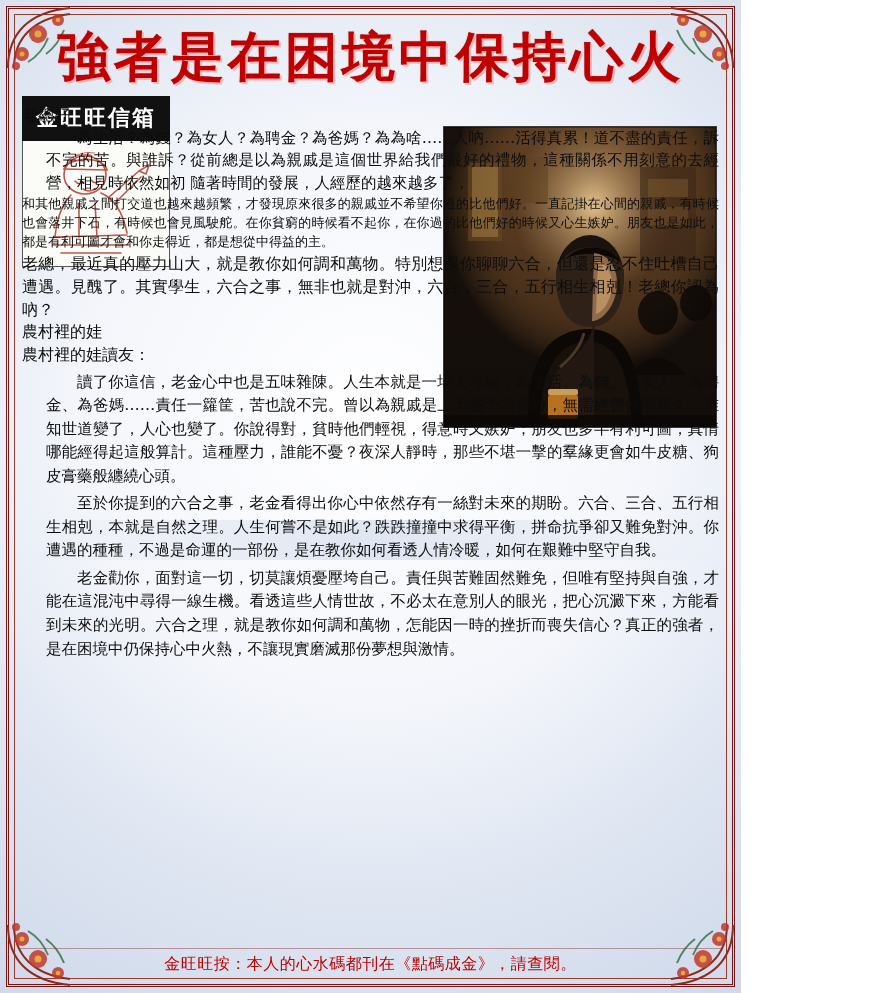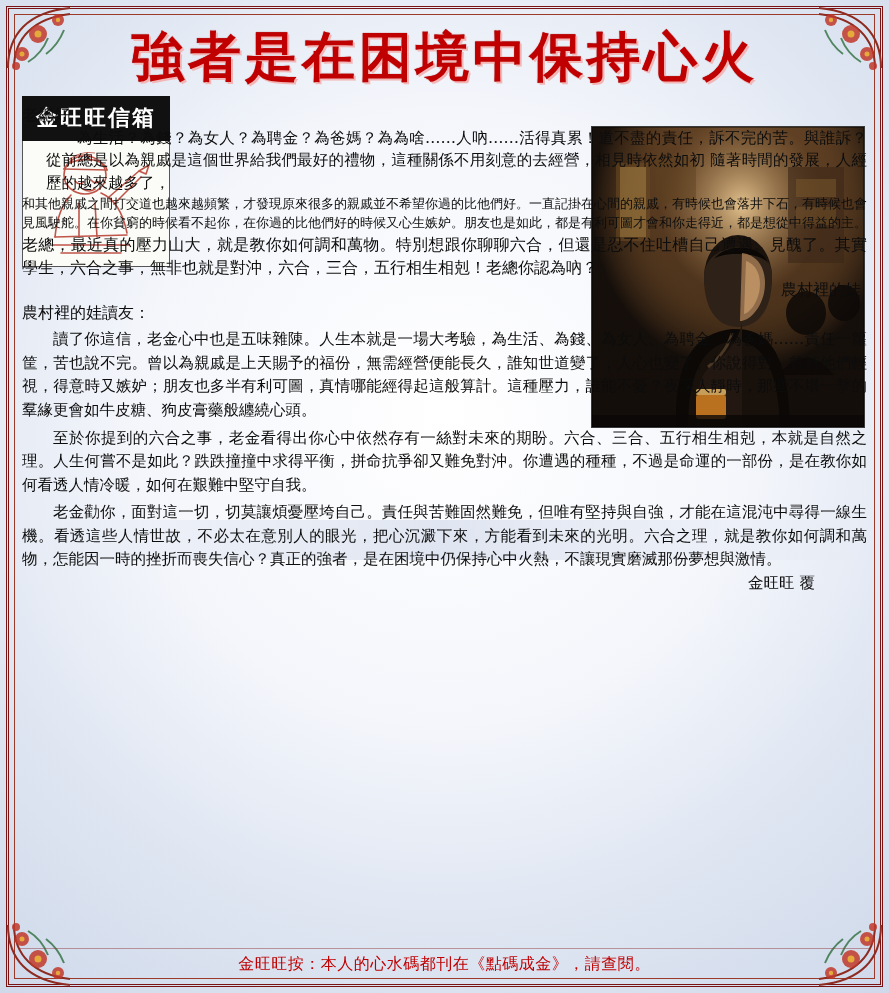--- a/index.html
+++ b/index.html
@@ -7,21 +7,21 @@
     margin: 0;
     padding: 0;
     background: #ffffff;
   }
   body {
     font-family: "DejaVu Serif", "Liberation Serif", serif;
   }
 
   .page {
     position: relative;
-    width: 889px;
+    width: 741px;
     height: 993px;
     overflow: hidden;
     background:
       radial-gradient(circle at 50% 42%, #ffffff 0%, #f4f6fb 42%, #dfe6f2 70%, #cfd9ea 100%);
     box-sizing: border-box;
   }
 
   
   .border-frame {
     position: absolute;
@@ -137,34 +137,35 @@
     font-size: 13px;
     line-height: 1.46;
   }
   .p-full {
     margin-left: 0;
     margin-right: 0;
     font-size: 16px;
     line-height: 1.45;
   }
   .sign-right {
-    text-align: right;
+    text-align: left;
     margin-top: 6px;
     font-size: 16px;
     padding-right: 6px;
   }
   .reply-head {
     margin-top: 10px;
     font-size: 16px;
   }
   .reply-body p {
     text-indent: 2em;
     font-size: 15.5px;
     line-height: 1.52;
     margin-top: 4px;
+    margin-left: 24px;
   }
   .reply-sign {
     text-align: right;
     font-size: 15.5px;
     margin-top: 10px;
     padding-right: 52px;
   }
 
   
   .footer-note {
@@ -397,19 +398,18 @@
     <p class="sign-right">農村裡的娃</p>
 
     <p class="reply-head">農村裡的娃讀友：</p>
 
     <div class="reply-body">
       <p>讀了你這信，老金心中也是五味雜陳。人生本就是一場大考驗，為生活、為錢、為女人、為聘金、為爸媽……責任一籮筐，苦也說不完。曾以為親戚是上天賜予的福份，無需經營便能長久，誰知世道變了，人心也變了。你說得對，貧時他們輕視，得意時又嫉妒；朋友也多半有利可圖，真情哪能經得起這般算計。這種壓力，誰能不憂？夜深人靜時，那些不堪一擊的羣緣更會如牛皮糖、狗皮膏藥般纏繞心頭。</p>
       <p>至於你提到的六合之事，老金看得出你心中依然存有一絲對未來的期盼。六合、三合、五行相生相剋，本就是自然之理。人生何嘗不是如此？跌跌撞撞中求得平衡，拼命抗爭卻又難免對沖。你遭遇的種種，不過是命運的一部份，是在教你如何看透人情冷暖，如何在艱難中堅守自我。</p>
       <p>老金勸你，面對這一切，切莫讓煩憂壓垮自己。責任與苦難固然難免，但唯有堅持與自強，才能在這混沌中尋得一線生機。看透這些人情世故，不必太在意別人的眼光，把心沉澱下來，方能看到未來的光明。六合之理，就是教你如何調和萬物，怎能因一時的挫折而喪失信心？真正的強者，是在困境中仍保持心中火熱，不讓現實磨滅那份夢想與激情。</p>
     </div>
 
-    <p class="reply-sign">金旺旺 覆</p>
   </div>
 
   <div class="footer-rule"></div>
   <div class="footer-note">金旺旺按：本人的心水碼都刊在《點碼成金》，請查閱。</div>
 
 </div>
 
 </body></html>

